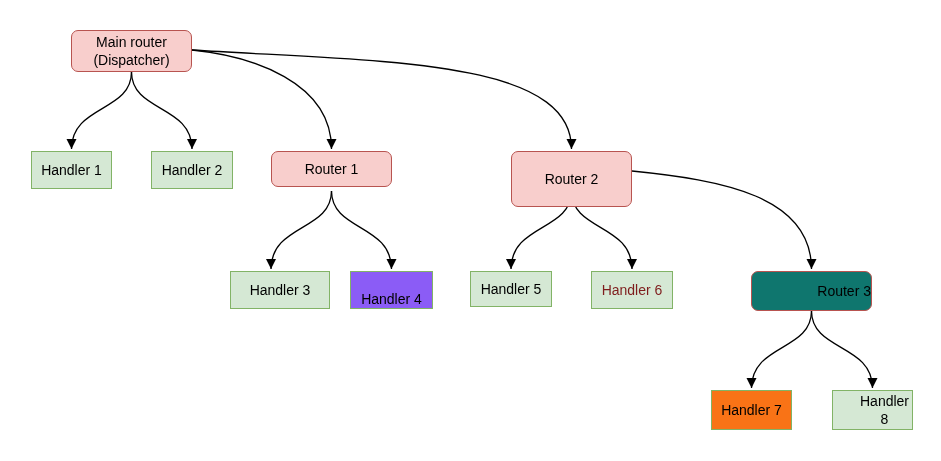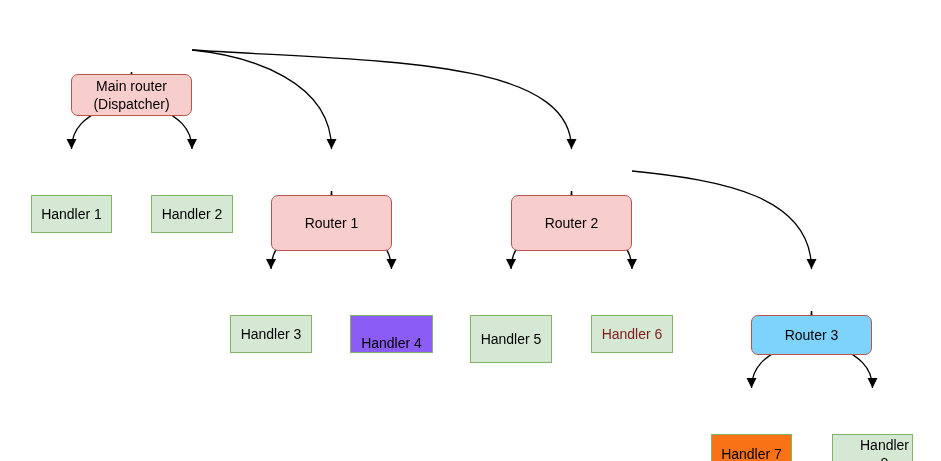--- a/index.html
+++ b/index.html
@@ -23,21 +23,20 @@
     box-sizing: border-box;
     display: flex;
     align-items: center;
     justify-content: center;
     text-align: center;
     font-size: 14px;
     line-height: 18px;
     color: #000000;
     white-space: pre-line;
     user-select: none;
-    margin-top: 44px;
   }
   .node.router {
     border-radius: 7px;
   }
   .node.handler {
     border-radius: 0;
   }
 </style>
 </head>
 <body>
@@ -61,23 +60,23 @@
         <path d="M 632,171 C 722,180 811.5,196 811.5,269" fill="none" stroke="#000000" stroke-width="1.3" marker-end="url(#arrowhead)"></path>
         <path d="M 811.5,311 C 811.5,351 751.5,344 751.5,388" fill="none" stroke="#000000" stroke-width="1.3" marker-end="url(#arrowhead)"></path>
         <path d="M 811.5,311 C 811.5,351 872.5,344 872.5,388" fill="none" stroke="#000000" stroke-width="1.3" marker-end="url(#arrowhead)"></path>
       </g>
   </svg>
   <div>
       <div class="node router" style="left: 71px; top: 30px; width: 121px; height: 42px; color: rgb(0, 0, 0); background: rgb(248, 206, 204); border: 1.3px solid rgb(184, 84, 80);"><span>Main router
 (Dispatcher)</span></div>
       <div class="node handler" style="left: 31px; top: 151px; width: 81px; height: 38px; color: #000000; background: rgb(213, 232, 212); border: 1.3px solid rgb(130, 179, 102);"><span>Handler 1</span></div>
       <div class="node handler" style="left: 151px; top: 151px; width: 82px; height: 38px; color: rgb(0, 0, 0); background: rgb(213, 232, 212); border: 1.3px solid rgb(130, 179, 102); align-items: center;"><span>Handler 2</span></div>
-      <div class="node router" style="left: 271px; top: 151px; width: 121px; height: 56px; color: rgb(0, 0, 0); background: rgb(248, 206, 204); border: 1.3px solid rgb(184, 84, 80);"><span>Router 1</span></div>
+      <div class="node router" style="left: 271px; top: 151px; width: 121px; height: 36px; color: rgb(0, 0, 0); background: rgb(248, 206, 204); border: 1.3px solid rgb(184, 84, 80);"><span>Router 1</span></div>
       <div class="node router" style="left: 511px; top: 151px; width: 121px; height: 56px; color: rgb(0, 0, 0); background: rgb(248, 206, 204); border: 1.3px solid rgb(184, 84, 80);"><span>Router 2</span></div>
-      <div class="node handler" style="left: 230px; top: 271px; width: 82px; height: 38px; color: rgb(0, 0, 0); background: rgb(213, 232, 212); border: 1.3px solid rgb(130, 179, 102);"><span>Handler 3</span></div>
+      <div class="node handler" style="left: 230px; top: 271px; width: 100px; height: 38px; color: rgb(0, 0, 0); background: rgb(213, 232, 212); border: 1.3px solid rgb(130, 179, 102);"><span>Handler 3</span></div>
       <div class="node handler" style="left: 350px; top: 271px; width: 83px; height: 38px; color: rgb(0, 0, 0); background: #8b5cf6; border: 1.3px solid rgb(130, 179, 102); align-items: flex-end;"><span>Handler 4</span></div>
-      <div class="node handler" style="left: 470px; top: 271px; width: 82px; height: 48px; color: rgb(0, 0, 0); background: rgb(213, 232, 212); border: 1.3px solid rgb(130, 179, 102);"><span>Handler 5</span></div>
+      <div class="node handler" style="left: 470px; top: 271px; width: 82px; height: 36px; color: rgb(0, 0, 0); background: rgb(213, 232, 212); border: 1.3px solid rgb(130, 179, 102);"><span>Handler 5</span></div>
       <div class="node handler" style="left: 591px; top: 271px; width: 82px; height: 38px; color: #7f1d1d; background: rgb(213, 232, 212); border: 1.3px solid rgb(130, 179, 102);"><span>Handler 6</span></div>
-      <div class="node router" style="left: 751px; top: 271px; width: 121px; height: 40px; color: rgb(0, 0, 0); background: #7dd3fc; border: 1.3px solid rgb(184, 84, 80);"><span>Router 3</span></div>
+      <div class="node router" style="left: 751px; top: 271px; width: 121px; height: 40px; color: rgb(0, 0, 0); background: #0f766e; border: 1.3px solid rgb(184, 84, 80); justify-content: flex-end;"><span>Router 3</span></div>
       <div class="node handler" style="left: 711px; top: 390px; width: 81px; height: 40px; color: rgb(0, 0, 0); background: #f97316; border: 1.3px solid rgb(130, 179, 102);"><span>Handler 7</span></div>
       <div class="node handler" style="left: 832px; top: 390px; width: 81px; height: 40px; color: rgb(0, 0, 0); background: rgb(213, 232, 212); border: 1.3px solid rgb(130, 179, 102); padding-left: 24px;"><span>Handler 8</span></div>
     </div>
 </div>
 
 </body></html>

